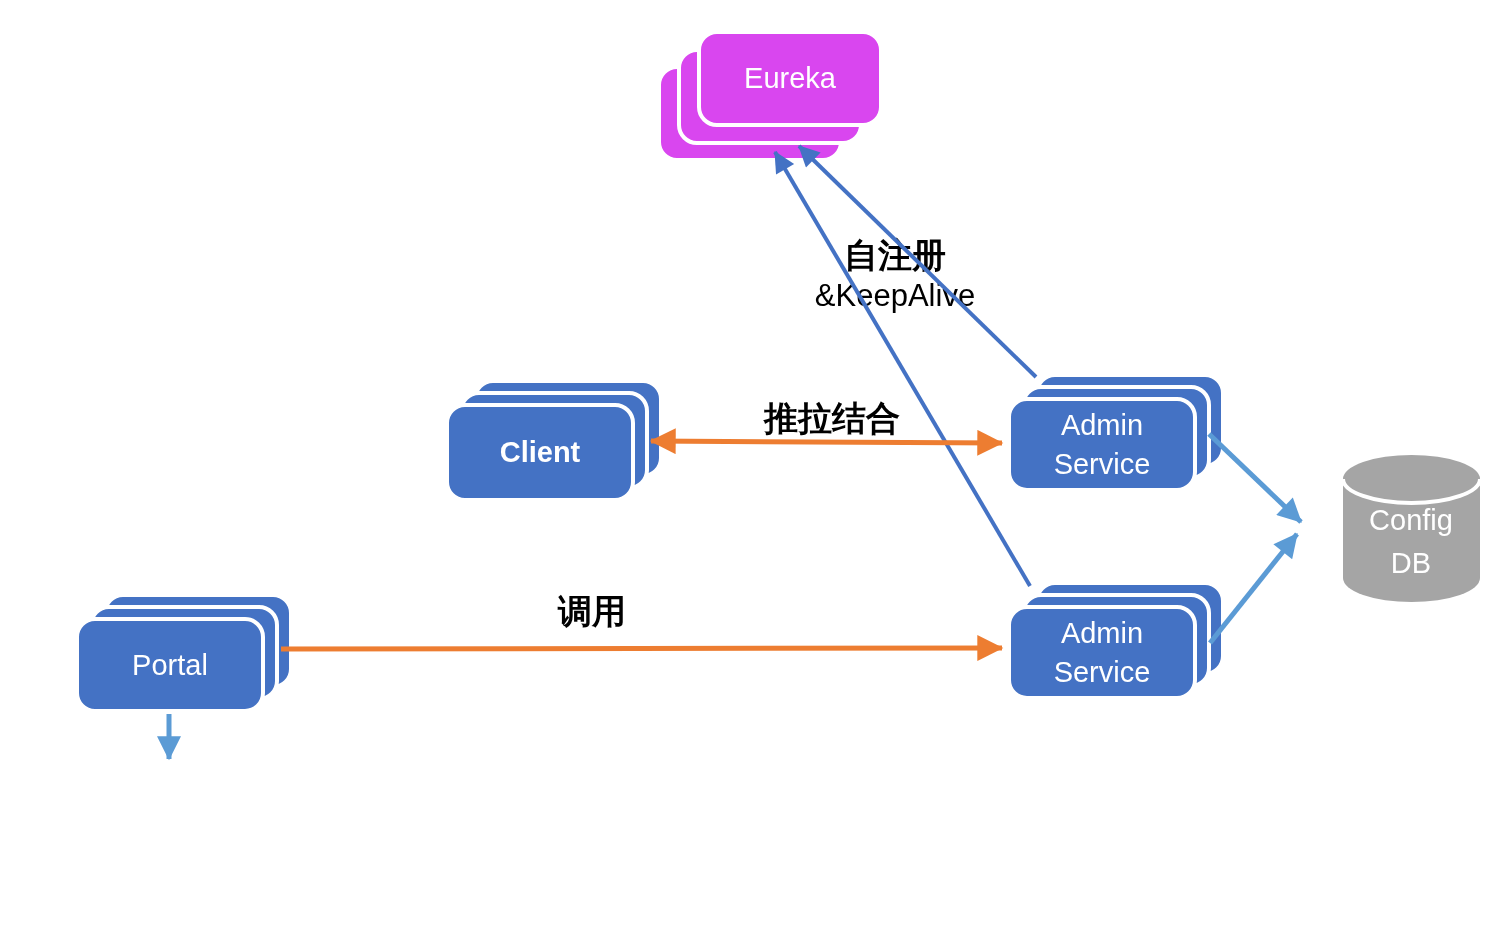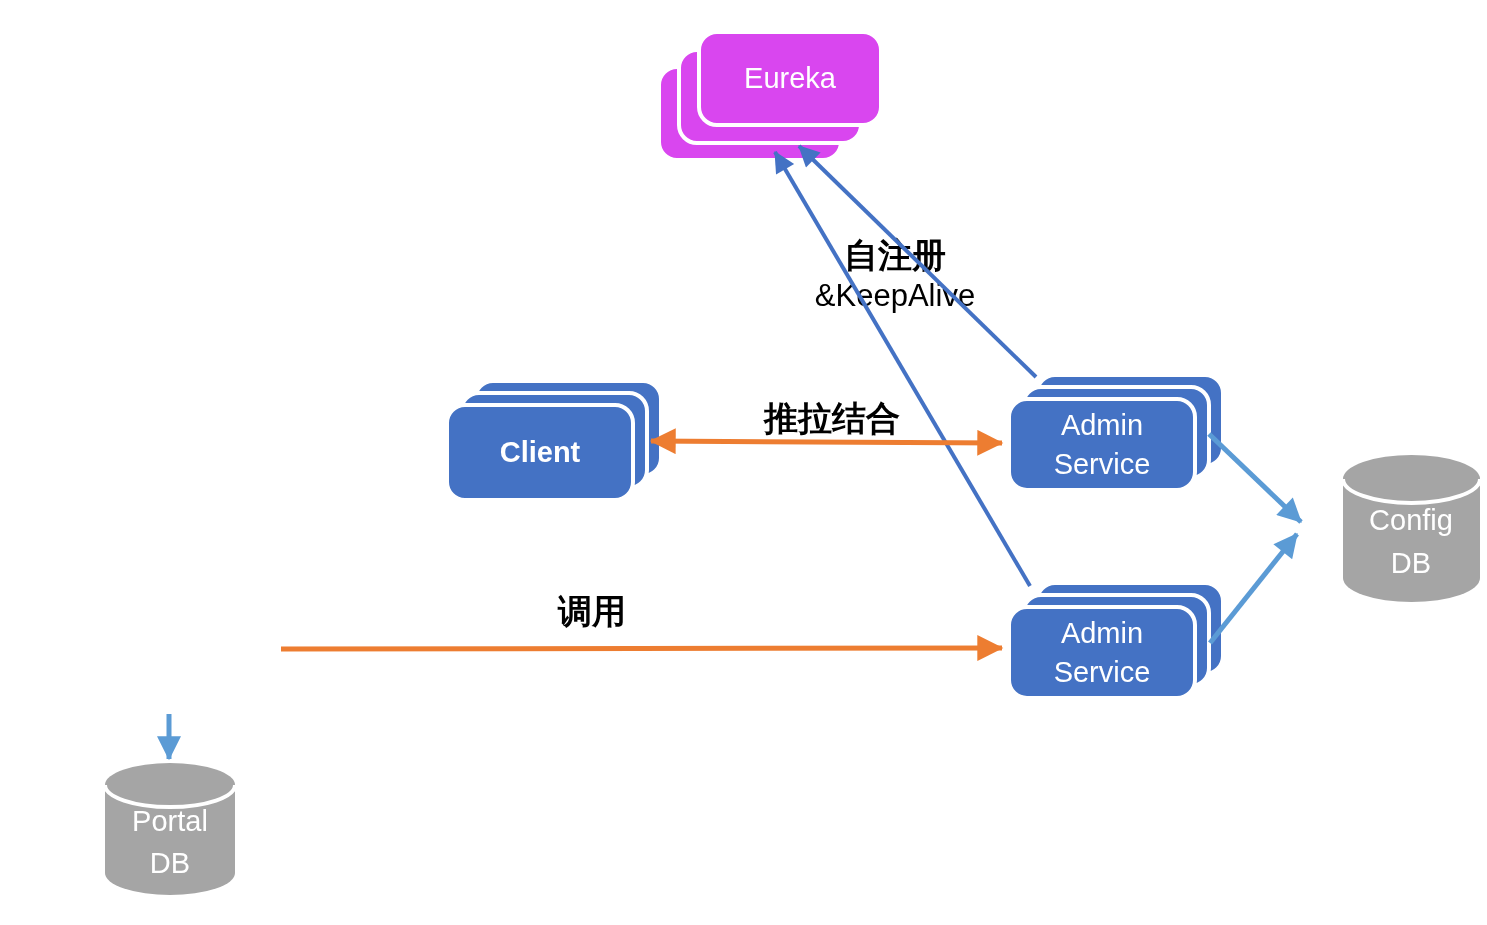--- a/index.html
+++ b/index.html
@@ -84,42 +84,39 @@
   </div>
 
   <div class="stack blue" style="left:1007px; top:605px; width:190px; height:95px;">
     <div class="card back2" style="width:190px;height:95px;"></div>
     <div class="card back1" style="width:190px;height:95px;"></div>
     <div class="card front" style="width:190px;height:95px;">
       <span class="lbl">Admin Service</span>
     </div>
   </div>
 
+  <div class="stack blue" style="left:75px; top:617px; width:190px; height:96px;">
+    <div class="card back2" style="width:190px;height:96px;"></div>
+    <div class="card back1" style="width:190px;height:96px;"></div>
+    <div class="card front" style="width:190px;height:96px;">
+      <span class="lbl wide">Portal</span>
+    </div>
+  </div>
 
   <div class="cyl" style="left:1303px; top:455px; width:136px; height:147px;margin-left:40px;">
     <svg width="137" height="147" viewBox="0 0 137 147">
       <path d="M0,24 L0,123 A68.5,24 0 0 0 137,123 L137,24 Z" fill="#A5A5A5"></path>
       <ellipse cx="68.5" cy="24" rx="68.5" ry="24" fill="#A5A5A5"></ellipse>
       <path d="M137,24 A68.5,24 0 0 1 0,24" fill="none" stroke="#ffffff" stroke-width="4"></path>
     </svg>
     <div class="cyl-label">
       <span class="lbl">Config DB</span>
     </div>
   </div>
 
-  <div class="cyl" style="left:105px; top:763px; width:130px; height:132px;">
-    <svg width="130" height="132" viewBox="0 0 130 132">
-      <path d="M0,22 L0,110 A65,22 0 0 0 130,110 L130,22 Z" fill="#A5A5A5"></path>
-      <ellipse cx="65" cy="22" rx="65" ry="22" fill="#A5A5A5"></ellipse>
-      <path d="M130,22 A65,22 0 0 1 0,22" fill="none" stroke="#ffffff" stroke-width="4"></path>
-    </svg>
-    <div class="cyl-label">
-      <span class="lbl">Portal DB</span>
-    </div>
-  </div>
 
   <div class="edge-label" id="label-self-register">
     <div class="zh">自注册</div>
     <div class="latin">&amp;KeepAlive</div>
   </div>
   <div class="edge-label zh" id="label-push-pull">推拉结合</div>
   <div class="edge-label zh" id="label-invoke">调用</div>
 
   <svg id="connectors" width="1487" height="925" viewBox="0 0 1487 925">
     <defs>

